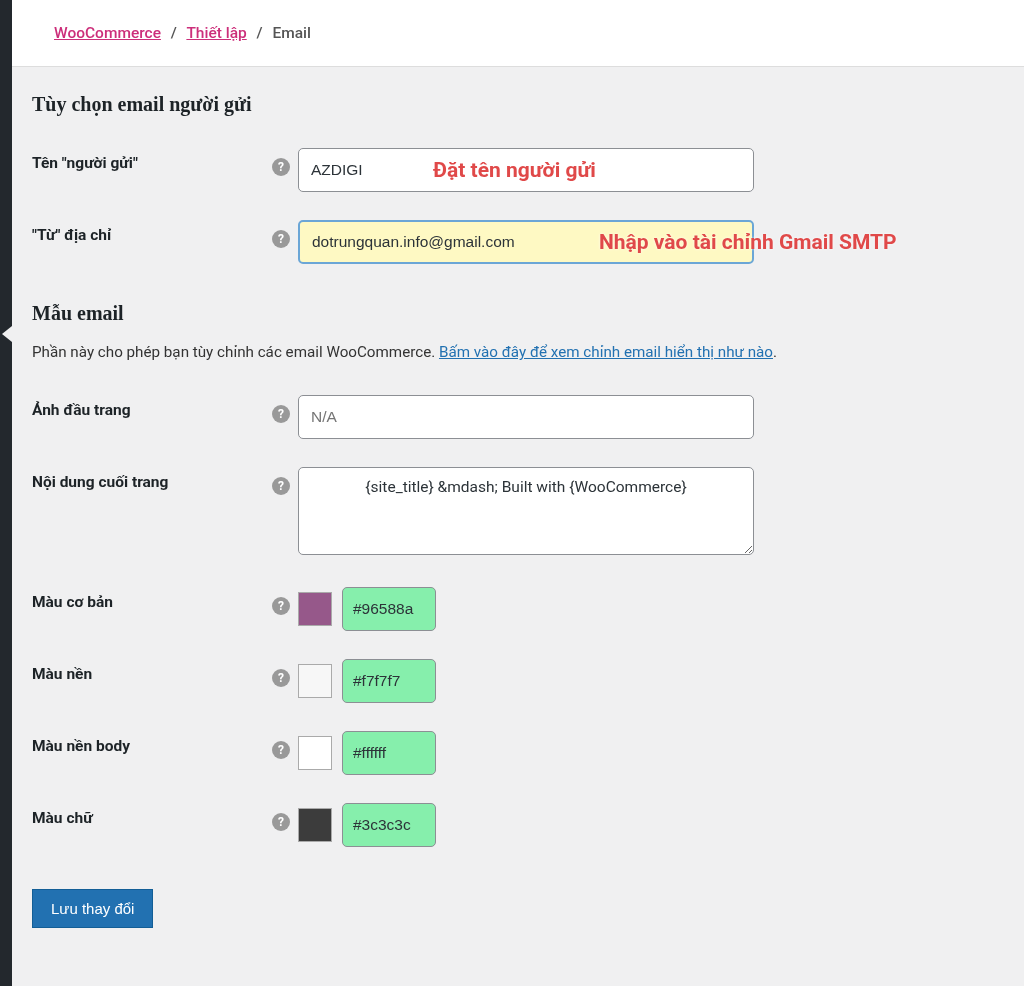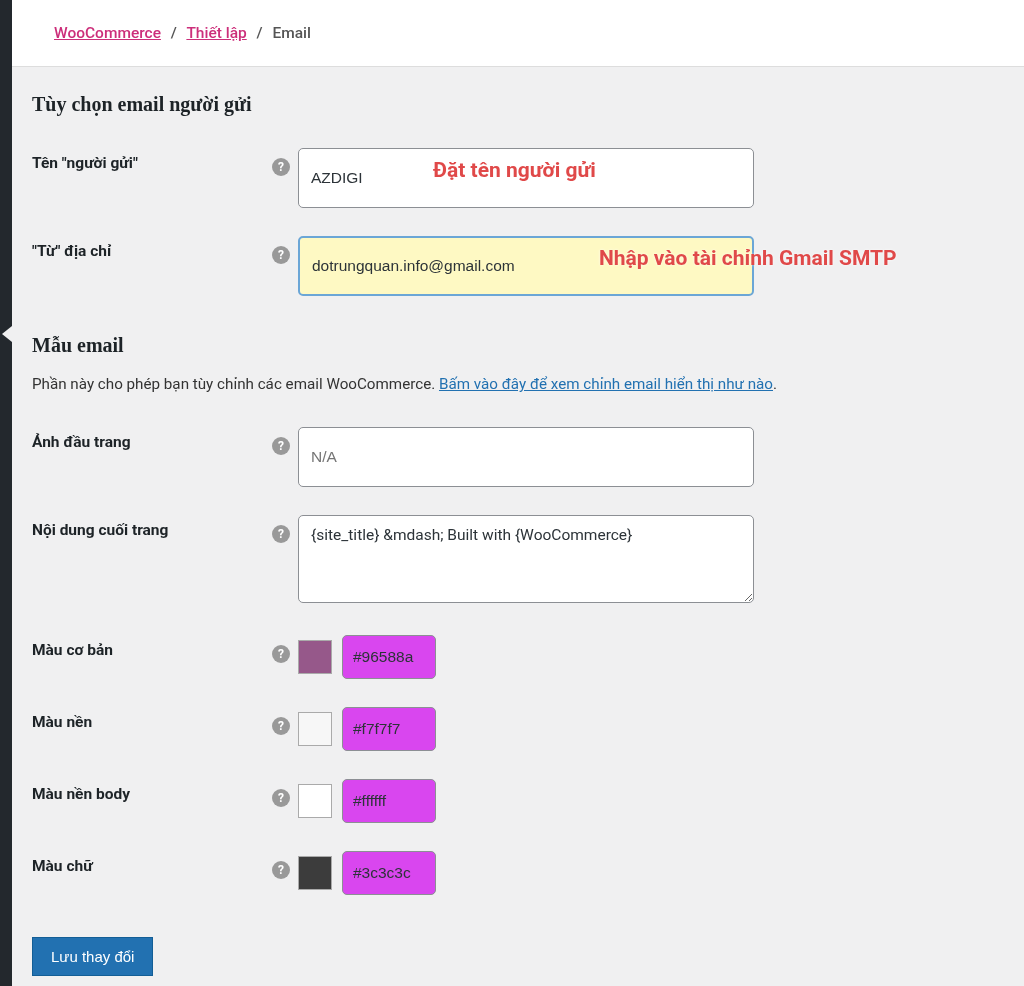--- a/index.html
+++ b/index.html
@@ -109,43 +109,44 @@
       font-weight: 700;
       text-align: center;
       line-height: 18px;
     }
     .form-table td.input-cell {
       padding: 14px 0;
       position: relative;
     }
     .text-input {
       width: 456px;
-      height: 60px;
+      height: 44px;
       padding: 8px 12px;
       border: 1px solid #8c8f94;
       border-radius: 5px;
       font-size: 15.5px;
       background: #fff;
       color: #2c3338;
     }
     .text-input.highlighted {
       border: 2px solid #6ba6d6;
       background: #fef9c3;
     }
     .textarea-input {
       width: 456px;
       height: 88px;
-      padding: 10px 12px;
+      padding: 10px 21px;
       border: 1px solid #8c8f94;
       border-radius: 5px;
       font-size: 15.5px;
       background: #fff;
       color: #2c3338;
       resize: both;
       font-family: inherit;
+      text-align: center;
     }
     .annotation {
       position: absolute;
       color: #e04949;
       font-size: 21px;
       font-weight: 700;
       white-space: nowrap;
       text-shadow: 0 0 3px rgba(255,255,255,0.8);
       pointer-events: none;
       margin-left: 15px;
@@ -160,21 +161,21 @@
       height: 34px;
       border: 1px solid #aaa;
     }
     .color-input {
       width: 94px;
       height: 44px;
       padding: 8px 10px;
       border: 1px solid #8c8f94;
       border-radius: 5px;
       font-size: 15.5px;
-      background: #d946ef;
+      background: #86efac;
       color: #2c3338;
     }
     .section-gap {
       height: 24px;
     }
     .save-button {
       margin-top: 28px;
       background: #2271b1;
       color: #fff;
       border: 1px solid #135e96;

